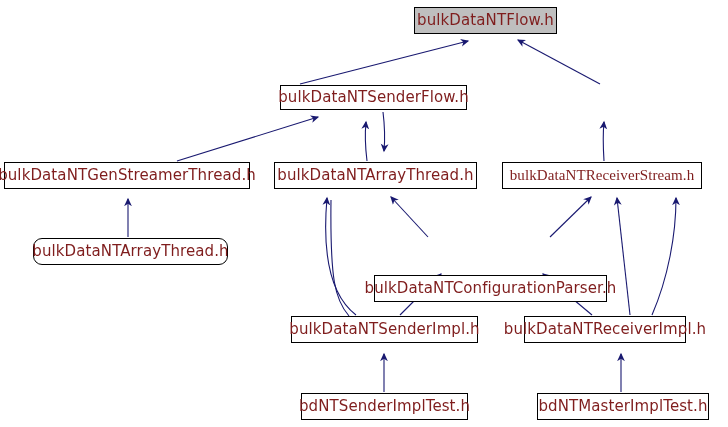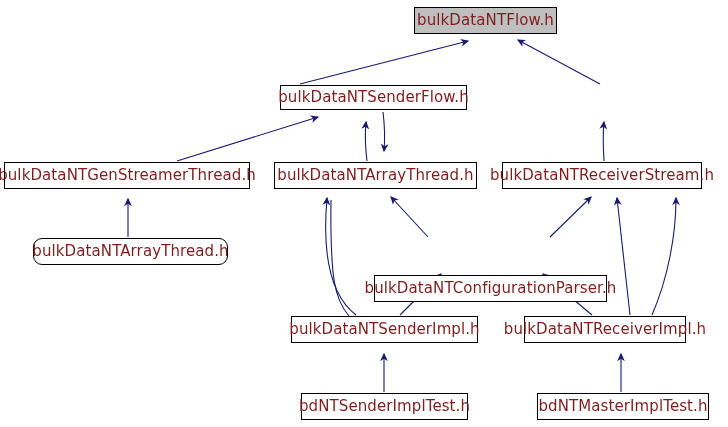--- a/index.html
+++ b/index.html
@@ -100,21 +100,21 @@
 
 
   <div class="node" style="left:4px; top:162px; width:246px; height:27px;">
     <span>bulkDataNTGenStreamerThread.h</span>
   </div>
 
   <div class="node" style="left:274px; top:162px; width:203px; height:27px;">
     <span>bulkDataNTArrayThread.h</span>
   </div>
 
-  <div class="node" style="left:502px; top:162px; width:200px; height:27px;">
+  <div class="node" style="left:502px; top:162px; width:200px; height:27px;font-family:Liberation Serif, serif;">
     <span>bulkDataNTReceiverStream.h</span>
   </div>
 
   <div class="node" style="left:33px; top:238px; width:195px; height:27px;border-radius:9px;">
     <span>bulkDataNTArrayThread.h</span>
   </div>
 
   <div class="node" style="left:374px; top:238px; width:233px; height:27px;margin-top:37px;">
     <span>bulkDataNTConfigurationParser.h</span>
   </div>

